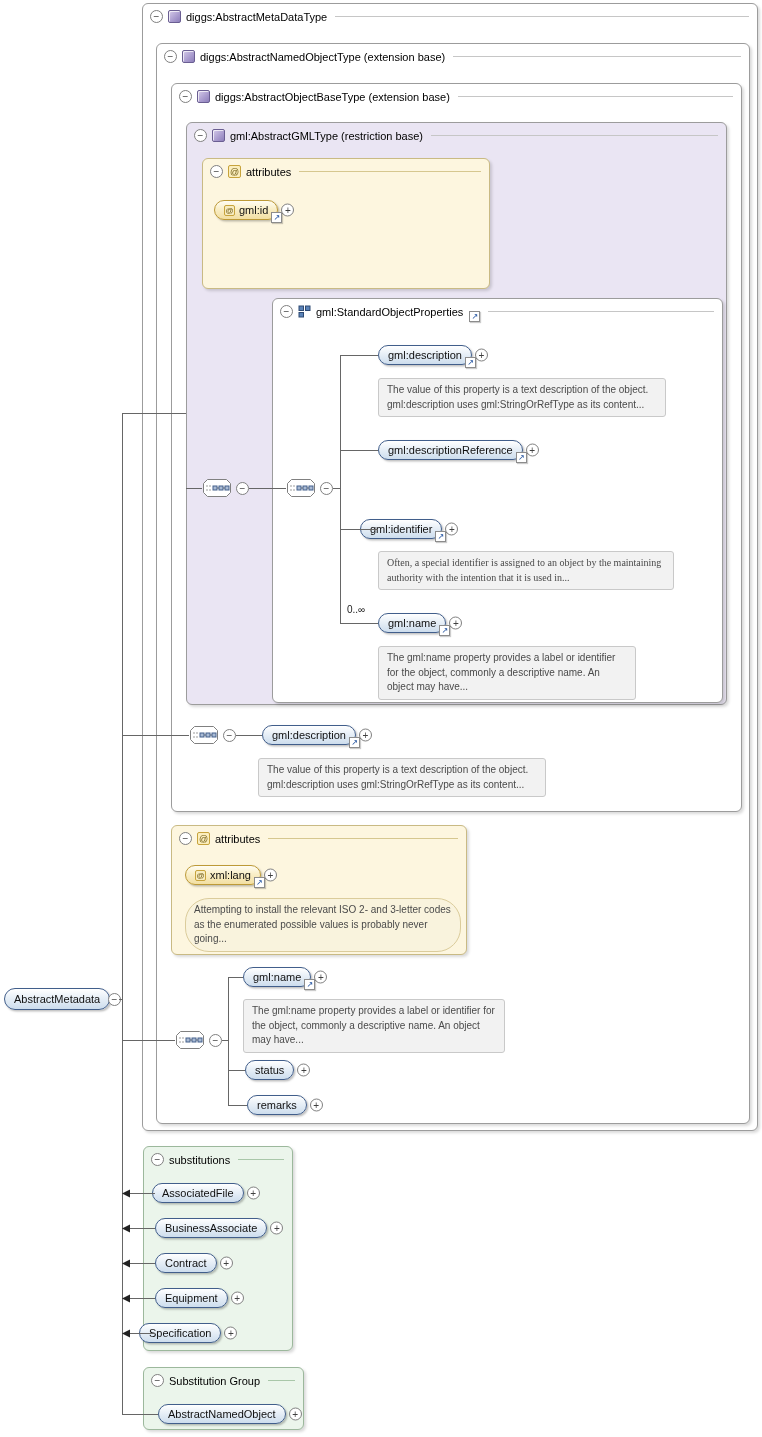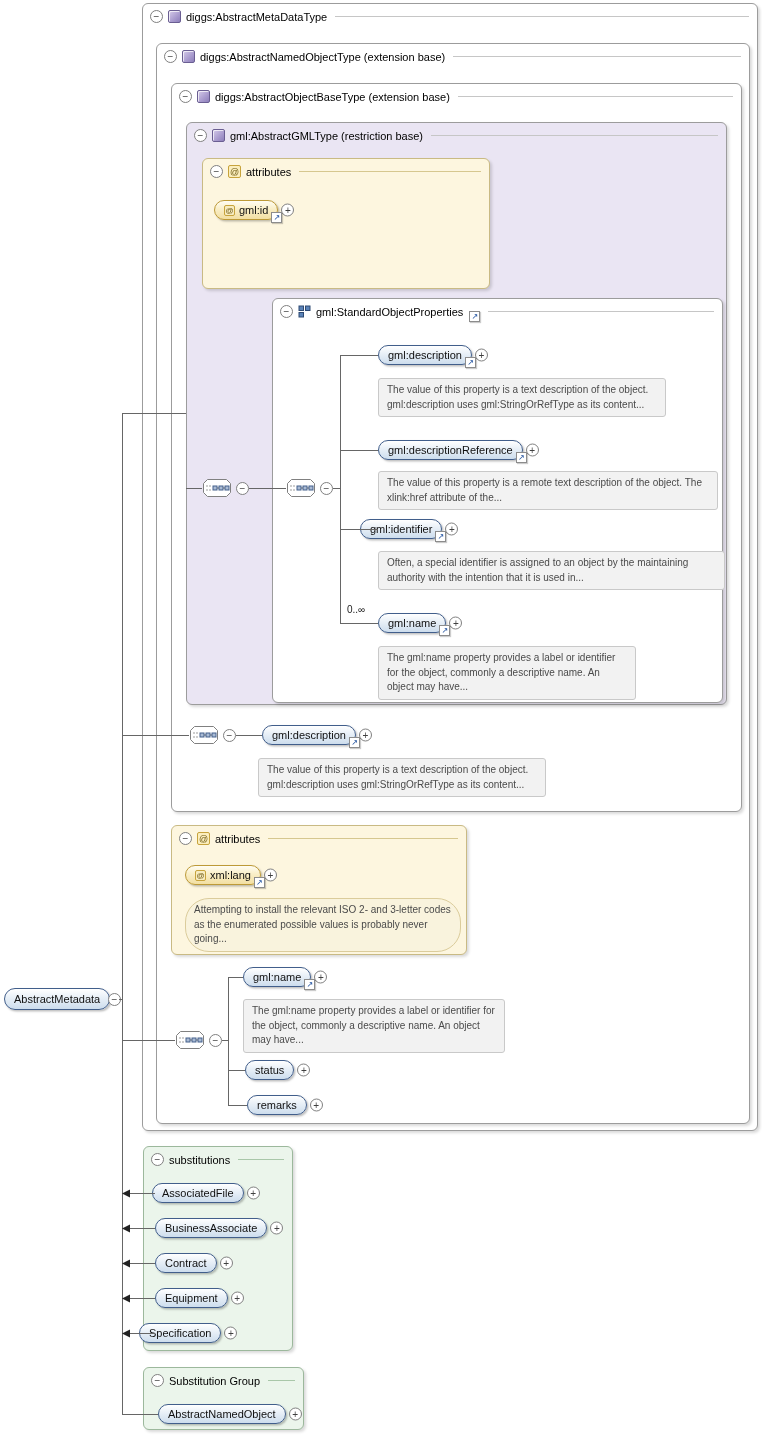--- a/index.html
+++ b/index.html
@@ -194,28 +194,27 @@
     <span class="plus">+</span>
     <span class="link">↗</span>
   </div>
   <div class="anno" style="left:378px;top:378px;width:288px;">The value of this property is a text description of the object. gml:description uses gml:StringOrRefType as its content...</div>
 
   <div class="el" style="left:378px;top:440px;">
     <span>gml:descriptionReference</span>
     <span class="plus">+</span>
     <span class="link">↗</span>
   </div>
-  <div class="anno" style="left:378px;top:471px;width:340px;">The value of this property is a remote text description of the object. The xlink:href attribute of the...</div>
 
   <div class="el" style="left:360px;top:519px;">
     <span>gml:identifier</span>
     <span class="plus">+</span>
     <span class="link">↗</span>
   </div>
-  <div class="anno" style="left:378px;top:551px;width:347px;">Often, a special identifier is assigned to an object by the maintaining authority with the intention that it is used in...</div>
+  <div class="anno" style="left:378px;top:551px;width:296px;font-family:Liberation Serif, serif;">Often, a special identifier is assigned to an object by the maintaining authority with the intention that it is used in...</div>
 
   <span class="card" style="left:347px;top:604px;">0..∞</span>
   <div class="el" style="left:378px;top:613px;">
     <span>gml:name</span>
     <span class="plus">+</span>
     <span class="link">↗</span>
   </div>
   <div class="anno" style="left:378px;top:646px;width:258px;">The gml:name property provides a label or identifier for the object, commonly a descriptive name. An object may have...</div>
 
   <span class="seq-wrap" style="left:189px;top:725px;">

